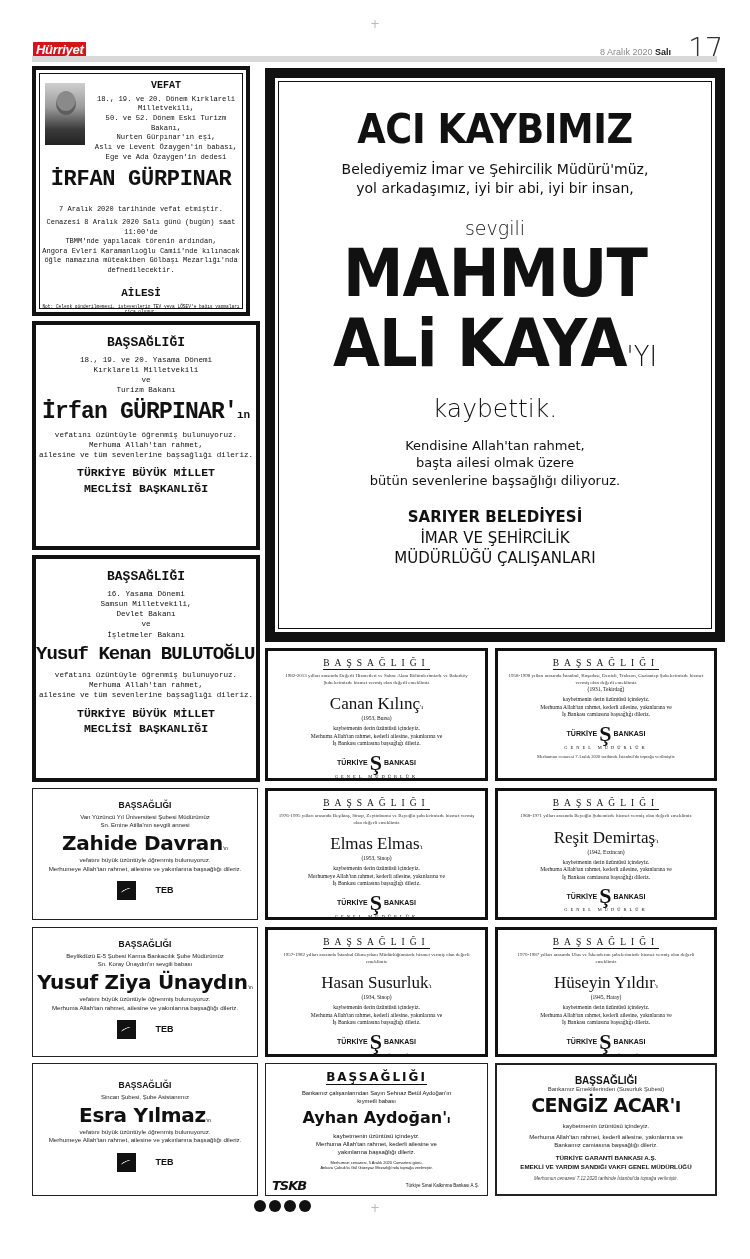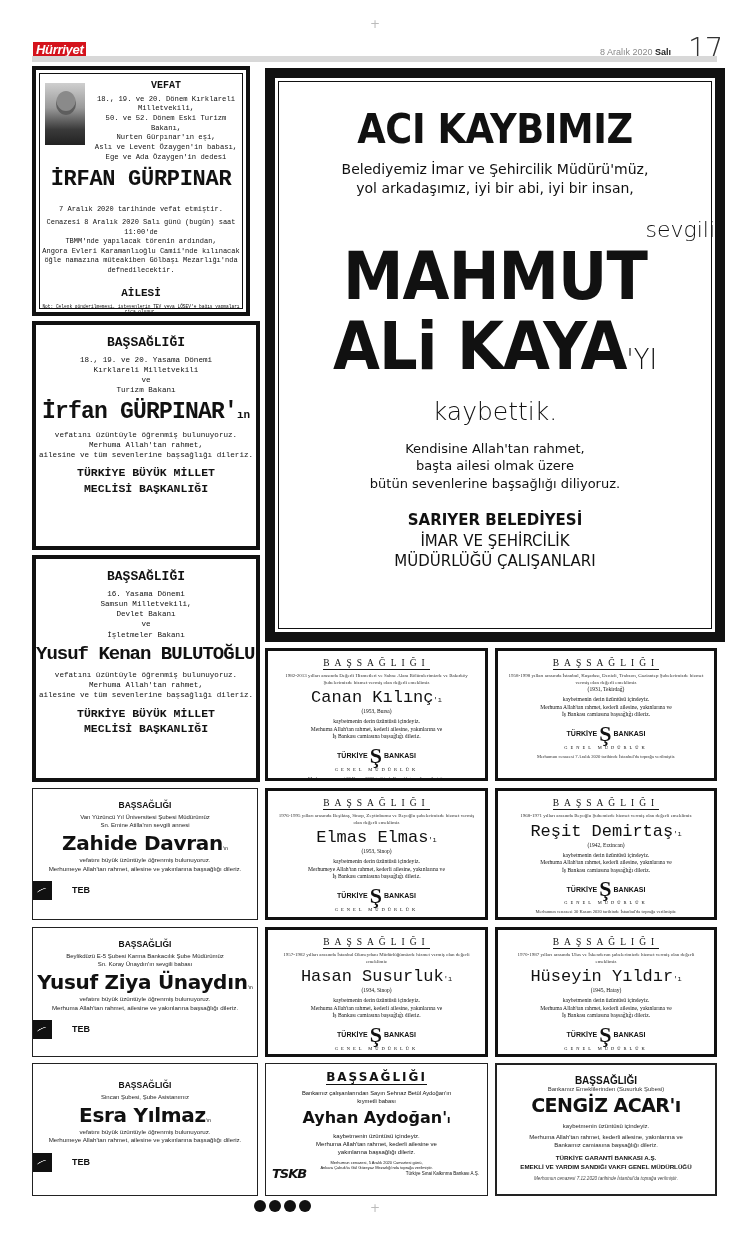--- a/index.html
+++ b/index.html
@@ -40,63 +40,63 @@
   .bs-big .sig { font-weight: bold; font-size: 11.5px; margin-top: 5px; line-height: 1.35; }
   #tbmm1 { left: 32px; top: 321px; width: 228px; height: 229px; }
   #tbmm2 { left: 32px; top: 555px; width: 228px; height: 227px; }
   #tbmm2 .nm { font-size: 19px; letter-spacing: -1px; }
 
   
   #main { left: 265px; top: 68px; width: 460px; height: 574px; border: 10px solid #111; }
   #main::after { inset: 3px; border: 1.5px solid #111; }
   #main .acikay { font-family: "DejaVu Sans", sans-serif; font-weight: 900; font-size: 40px; margin-top: 28px; letter-spacing: -0.5px; transform: scaleX(0.92); }
   #main .intro { font-size: 14px; line-height: 1.45; margin-top: 8px; font-family: "DejaVu Sans", sans-serif; }
-  #main .sevgili { font-size: 22px; margin-top: 19px; font-weight: 300; text-align: right; }
+  #main .sevgili { font-size: 19px; margin-top: 19px; font-weight: 300; }
   #main .mahmut { font-family: "DejaVu Sans", sans-serif; font-weight: 900; font-size: 66px; line-height: 70px; letter-spacing: -1px; transform: scaleX(0.92); }
   #main .alikaya { font-family: "DejaVu Sans", sans-serif; font-weight: 900; font-size: 66px; line-height: 70px; letter-spacing: -1px; transform: scaleX(0.92); white-space: nowrap; }
   #main .alikaya small { font-weight: 200; font-size: 28px; letter-spacing: 0; }
   #main .kaybettik { font-size: 25px; font-weight: 300; margin-top: 2px; }
   #main .cond-text { font-size: 13px; line-height: 1.7; margin-top: 14px; }
   #main .org { margin-top: 18px; font-size: 15px; line-height: 1.5; }
   #main .org .b { font-weight: bold; }
 
   
   .isb { font-size: 5.5px; }
   .isb .head { font-family: "Liberation Serif", serif; font-size: 9.5px; letter-spacing: 5px; margin: 7px auto 3px; display: inline-block; border-bottom: 1px solid #111; padding-bottom: 1px; }
   .isb .ft { font-family: "Liberation Serif", serif; font-size: 5px; line-height: 1.3; padding: 0 10px; color: #333; }
-  .isb .nm { font-family: Liberation Mono, monospace; font-size: 17px; margin: 2px 0 1px; white-space: nowrap; }
+  .isb .nm { font-family: Liberation Serif, serif; font-size: 17px; margin: 8px 0 1px; white-space: nowrap; }
   .isb .nm small { font-size: 7px; }
   .isb .yr { font-family: "Liberation Serif", serif; font-size: 5.5px; margin-bottom: 4px; }
   .isb .msg { font-family: "Liberation Serif", serif; font-size: 5.6px; line-height: 1.4; }
   .isb .logo-row { display: flex; align-items: center; justify-content: center; margin-top: 5px; gap: 2px; }
   .isb .logo-row .t { font-family: "Liberation Sans", sans-serif; font-weight: bold; font-size: 7px; }
   .isb .logo-row .s { font-family: "Liberation Serif", serif; font-weight: bold; font-size: 22px; line-height: 20px; }
   .isb .gm { font-family: "Liberation Serif", serif; font-size: 4.5px; letter-spacing: 3px; margin-top: 1px; }
   .isb .bottom { font-family: "Liberation Serif", serif; font-size: 4.6px; margin-top: 4px; color: #333; }
   .isb.tk { border: 3px solid #111; }
 
   
   .teb { font-family: "Liberation Sans", sans-serif; }
   .teb .head { font-weight: bold; font-size: 8.5px; margin-top: 11px; }
   .teb .sub { font-size: 6px; line-height: 1.4; margin-top: 3px; color: #222; }
   .teb .nm { font-size: 20px; font-weight: bold; margin: 2px 0 1px; font-family: "DejaVu Sans", sans-serif; letter-spacing: -0.3px; white-space: nowrap; }
   .teb .nm small { font-size: 5px; font-weight: normal; }
   .teb .msg { font-size: 6.2px; line-height: 1.45; color: #222; }
-  .teb .tlogo { display: flex; align-items: center; gap: 20px; margin-top: 8px; }
+  .teb .tlogo { display: flex; align-items: center; justify-content: center; gap: 20px; margin-top: 8px; }
   .teb .tlogo .sq { width: 19px; height: 19px; background: #111; position: relative; }
   .teb .tlogo .sq::before { content: ""; position: absolute; left: 4px; top: 8px; width: 10px; height: 3px; border-top: 1.5px solid #fff; border-radius: 50% 50% 0 0; transform: rotate(-25deg); }
   .teb .tlogo .tx { font-weight: bold; font-size: 9px; }
 
   
   #tskb .head { font-family: "DejaVu Sans", sans-serif; font-size: 12px; letter-spacing: 2px; margin-top: 6px; display: inline-block; border-bottom: 1.5px solid #111; font-weight: bold; }
   #tskb .sub { font-size: 5.8px; line-height: 1.4; margin-top: 5px; font-family: "Liberation Sans", sans-serif; }
   #tskb .nm { font-size: 16px; font-weight: bold; margin: 2px 0 5px; font-family: "DejaVu Sans", sans-serif; }
   #tskb .msg { font-size: 6px; line-height: 1.5; font-family: "Liberation Sans", sans-serif; }
   #tskb .fine { font-size: 4px; line-height: 1.5; margin-top: 4px; font-family: "Liberation Sans", sans-serif; }
-  #tskb .foot { position: absolute; left: 6px; right: 8px; bottom: 14px; display: flex; align-items: center; justify-content: space-between; }
+  #tskb .foot { position: absolute; left: 6px; right: 8px; bottom: 2px; display: flex; align-items: center; justify-content: space-between; }
   #tskb .foot .lg { font-family: "DejaVu Sans", sans-serif; font-weight: 900; font-style: italic; font-size: 13px; letter-spacing: -1px; }
   #tskb .foot .bn { font-size: 4.5px; font-family: "Liberation Sans", sans-serif; }
 
   
   #garanti .head { font-family: "Liberation Sans", sans-serif; font-weight: bold; font-size: 10px; margin-top: 10px; }
   #garanti .sub { font-size: 6px; font-family: "Liberation Sans", sans-serif; color: #333; }
   #garanti .nm { font-family: "DejaVu Sans", sans-serif; font-weight: bold; font-size: 19px; margin: 2px 0 6px; letter-spacing: -0.5px; }
   #garanti .msg { font-size: 6px; line-height: 1.45; font-family: "Liberation Sans", sans-serif; color: #222; }
   #garanti .sig { font-weight: bold; font-size: 6.2px; line-height: 1.4; margin-top: 5px; font-family: "Liberation Sans", sans-serif; }
   #garanti .fine { font-style: italic; font-size: 4.6px; margin-top: 5px; font-family: "Liberation Sans", sans-serif; color: #444; }

